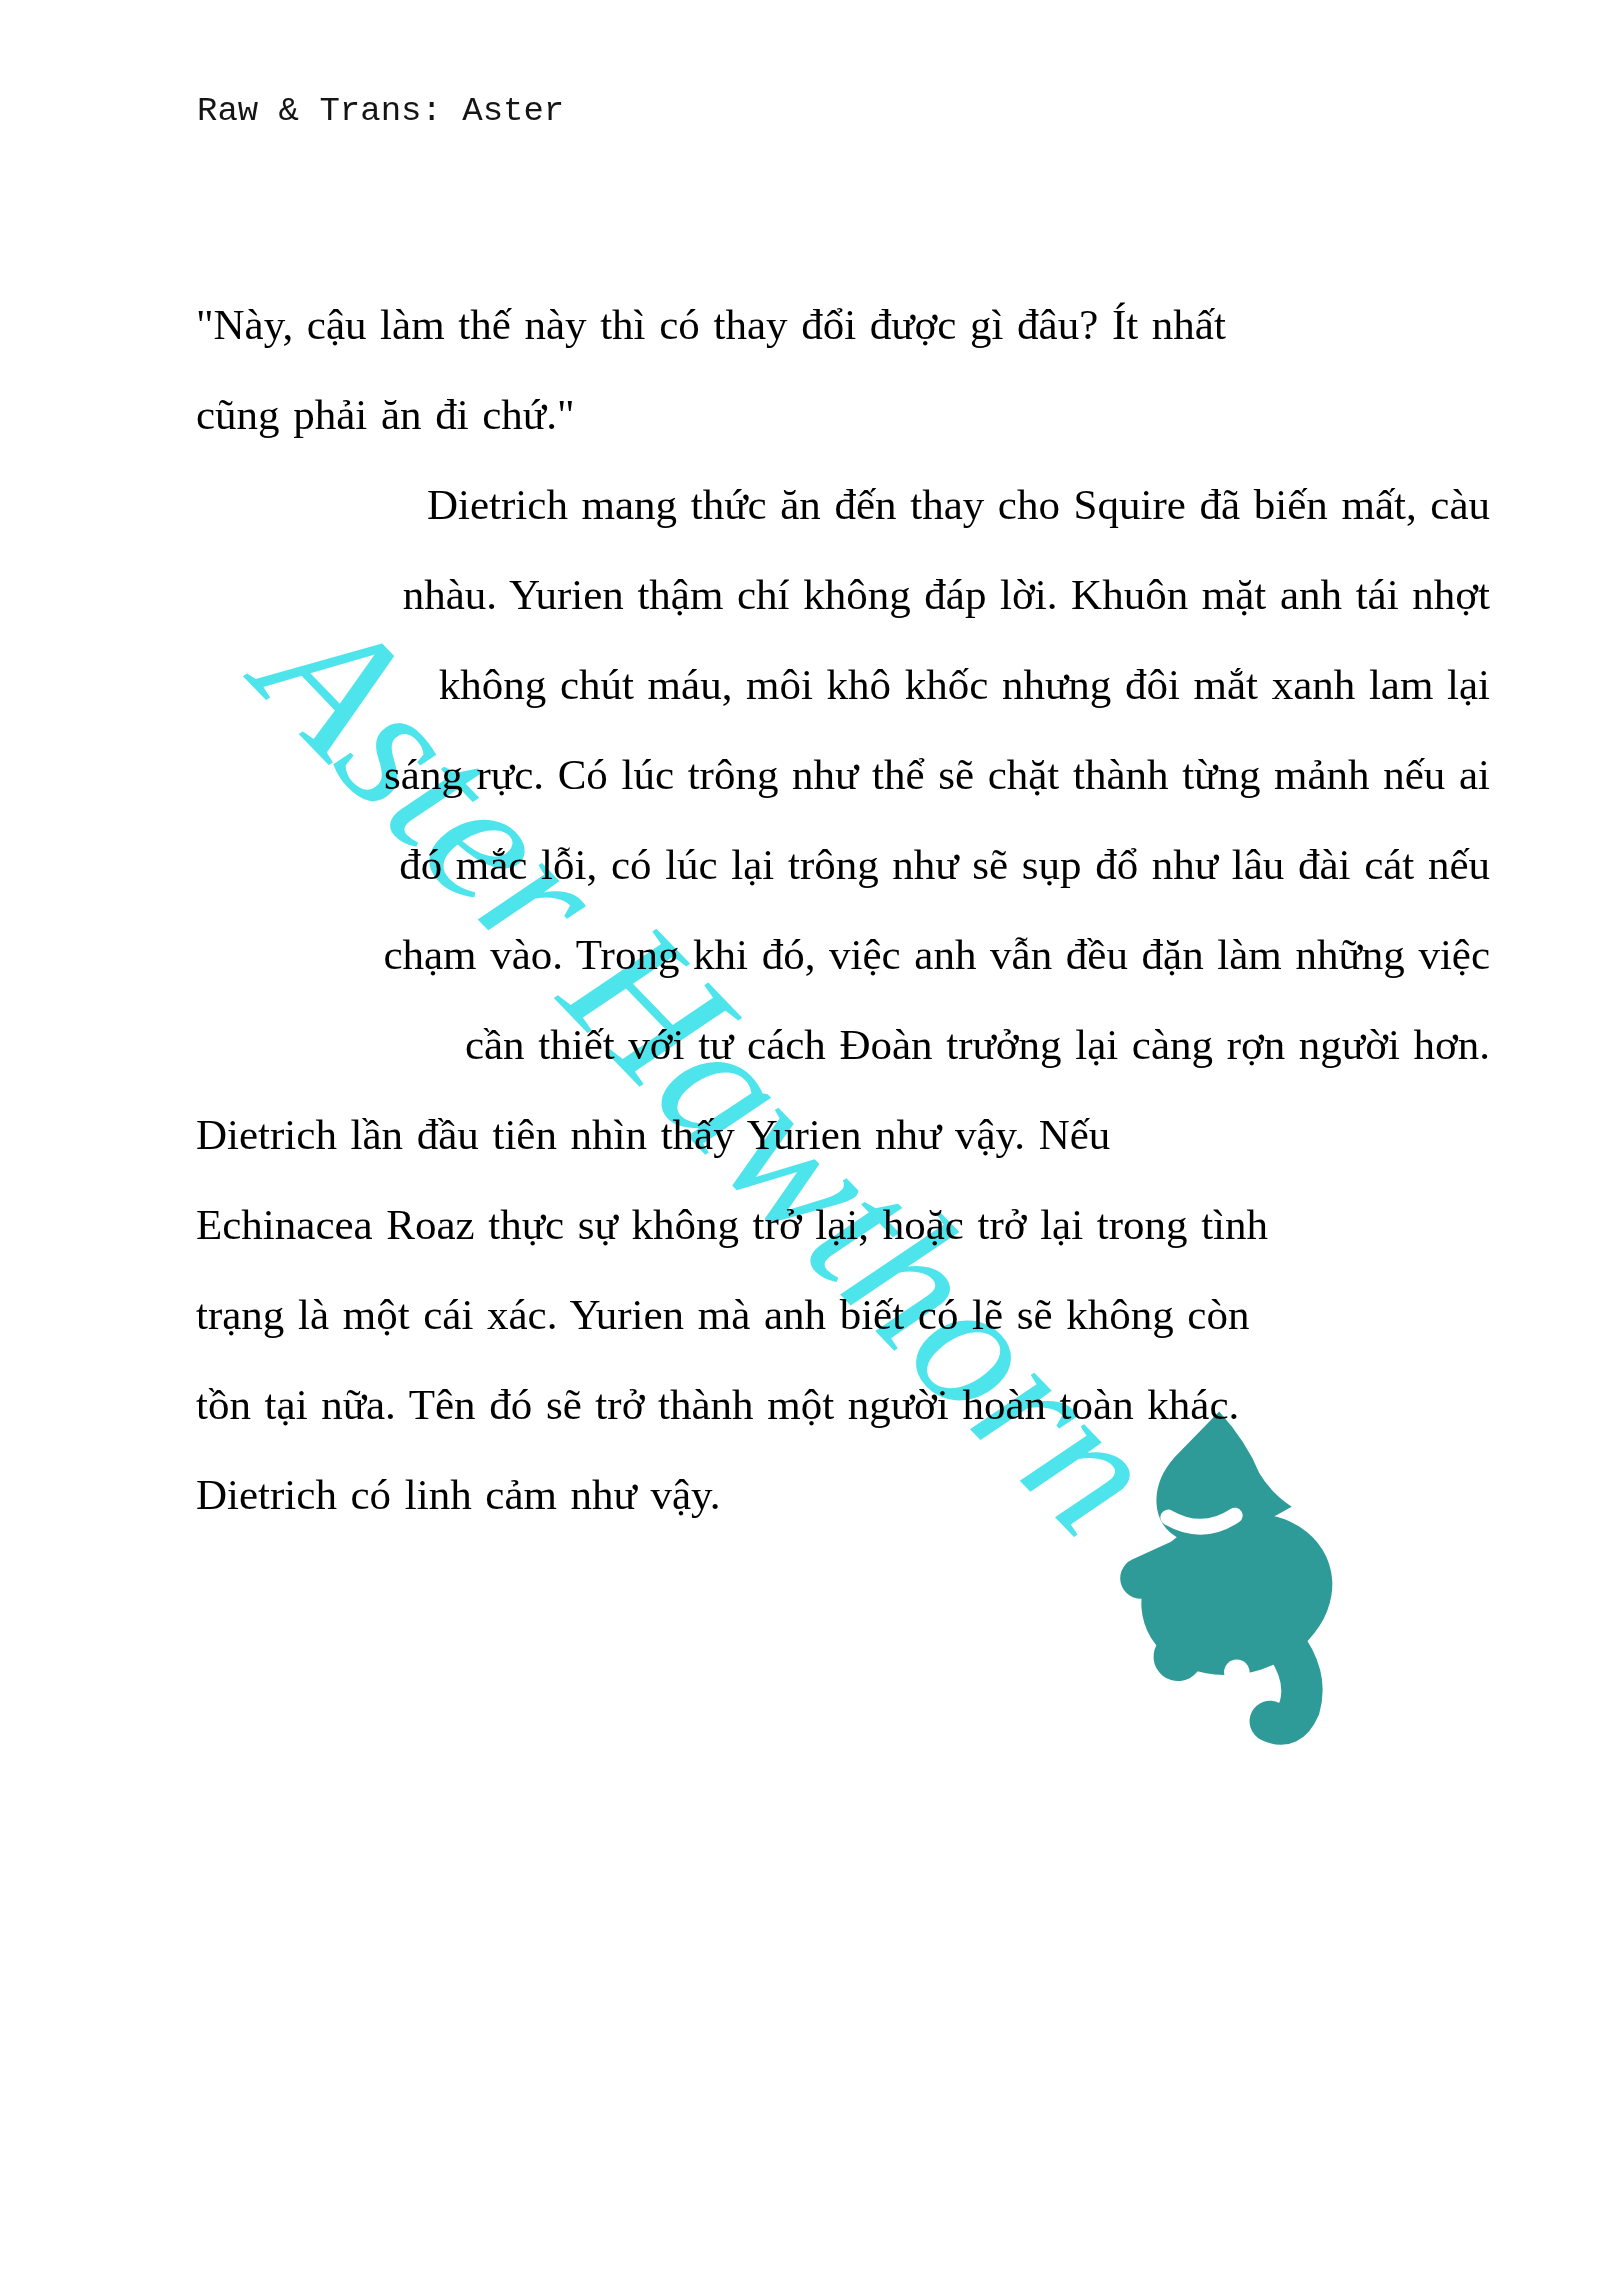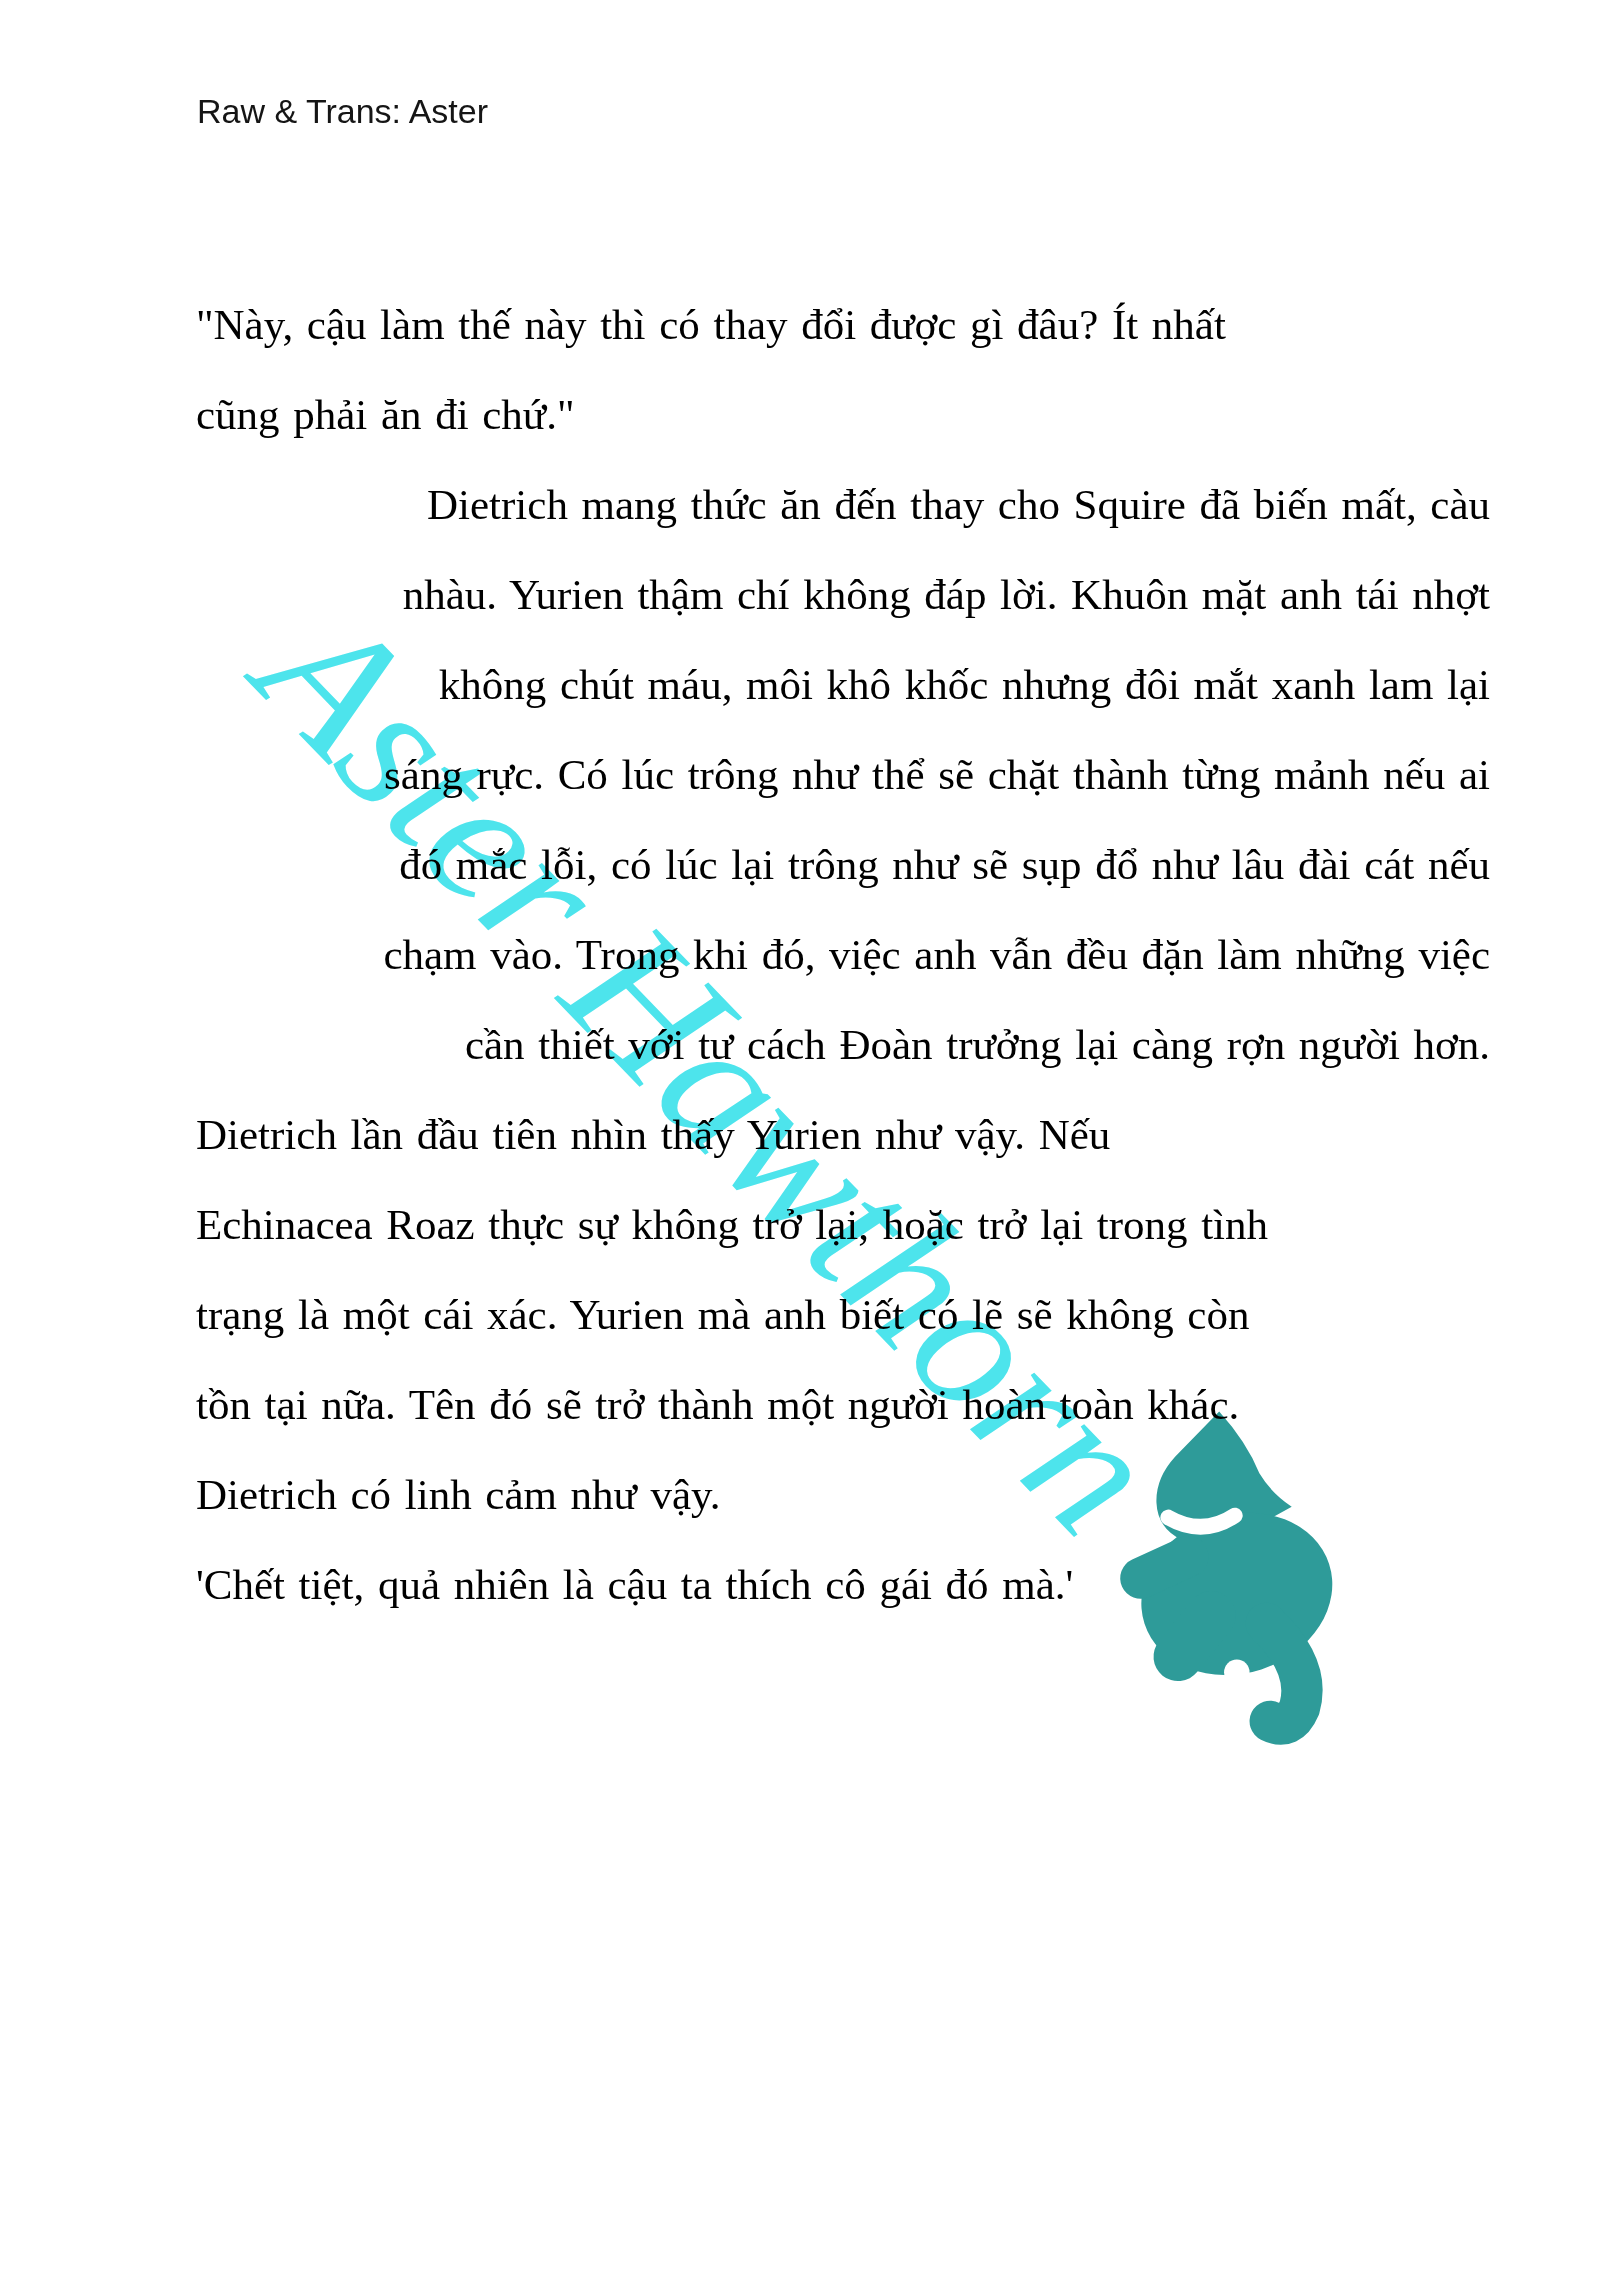--- a/index.html
+++ b/index.html
@@ -12,21 +12,21 @@
     font-family:"Liberation Serif","DejaVu Serif",serif;
   }
   .decor{position:absolute;left:0;top:0;}
   .wm{
     font-family:"Liberation Serif","DejaVu Serif",serif;
     font-style:italic;
     font-size:190px;
   }
   .credit{
     position:absolute;left:197px;top:94px;
-    font-family:Liberation Sans, sans-serif;
+    font-family:Liberation Mono, monospace;
     font-size:34px;line-height:35px;color:#151515;
   }
   .content{
     position:absolute;left:196px;top:280px;width:1294px;
     font-size:43px;line-height:90px;color:#000;
     word-spacing:2.9px;
   }
   .content p{margin:0;white-space:pre;}
   .p2{margin-top:138px;text-align:right;}
   .p3{margin-top:109px;}
@@ -62,17 +62,16 @@
 không chút máu, môi khô khốc nhưng đôi mắt xanh lam lại
 sáng rực. Có lúc trông như thể sẽ chặt thành từng mảnh nếu ai
 đó mắc lỗi, có lúc lại trông như sẽ sụp đổ như lâu đài cát nếu
 chạm vào. Trong khi đó, việc anh vẫn đều đặn làm những việc
 cần thiết với tư cách Đoàn trưởng lại càng rợn người hơn.</p>
     <p class="para p3">Dietrich lần đầu tiên nhìn thấy Yurien như vậy. Nếu
 Echinacea Roaz thực sự không trở lại, hoặc trở lại trong tình
 trạng là một cái xác. Yurien mà anh biết có lẽ sẽ không còn
 tồn tại nữa. Tên đó sẽ trở thành một người hoàn toàn khác.
 Dietrich có linh cảm như vậy.</p>
-    <p class="para p4">'Chết tiệt, quả nhiên là cậu ta thích cô gái đó mà.'</p>
   </div>
 
 </div>
 
 
 </body></html>

